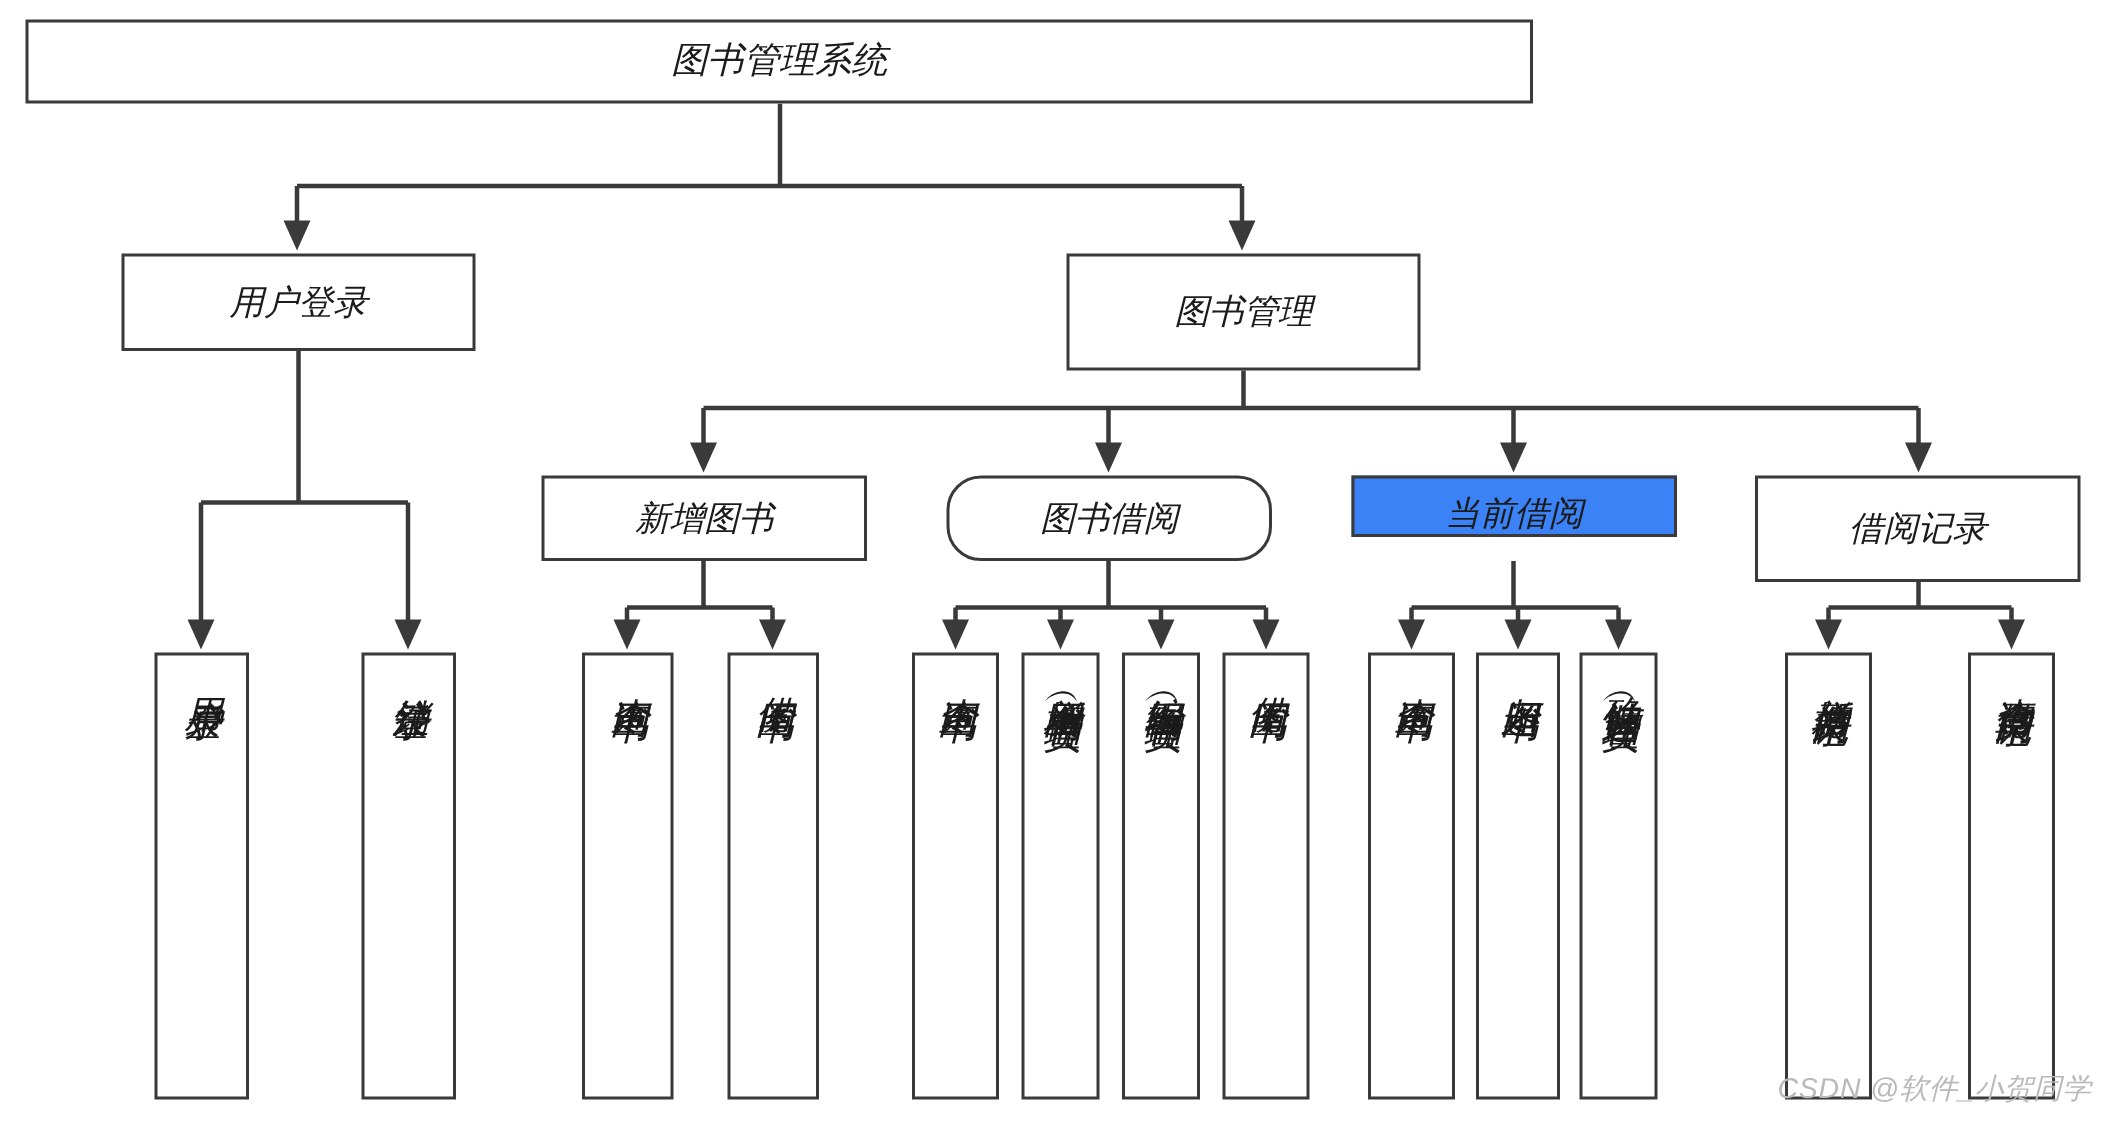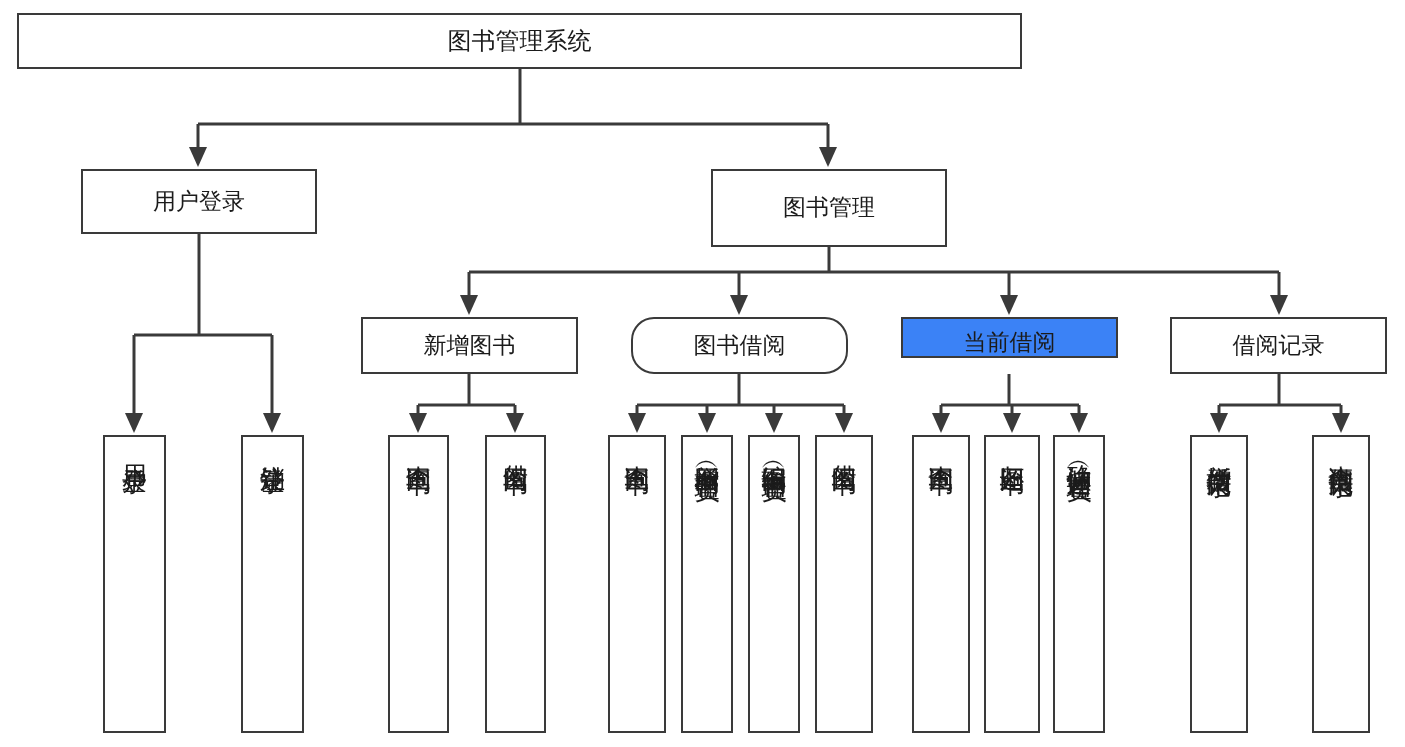--- a/index.html
+++ b/index.html
@@ -9,20 +9,21 @@
   }
   body {
     font-family: "Liberation Sans", "DejaVu Sans", sans-serif;
   }
   #canvas {
     position: relative;
     width: 1405px;
     height: 747px;
     background: #ffffff;
     overflow: hidden;
+    font-style: italic;
   }
   svg.wires {
     position: absolute;
     left: 0;
     top: 0;
     width: 1405px;
     height: 747px;
     pointer-events: none;
   }
   .node {
@@ -140,21 +141,21 @@
       </div>
       <div class="node horizontal" style="left: 361px; top: 317px; width: 217px; height: 57px; border-color: rgb(58, 58, 58); background: rgb(255, 255, 255); color: rgb(27, 27, 27);">
         <span class="node-label">新增图书</span>
       </div>
       <div class="node horizontal" style="left: 631px; top: 317px; width: 217px; height: 57px; border-color: rgb(58, 58, 58); background: rgb(255, 255, 255); color: rgb(27, 27, 27); border-radius: 23px;">
         <span class="node-label">图书借阅</span>
       </div>
       <div class="node horizontal" style="left: 901px; top: 317px; width: 217px; height: 41px; border-color: rgb(58, 58, 58); background: #3b82f6; color: rgb(27, 27, 27); align-items: flex-end;">
         <span class="node-label">当前借阅</span>
       </div>
-      <div class="node horizontal" style="left: 1170px; top: 317px; width: 217px; height: 57px; border-color: rgb(58, 58, 58); background: rgb(255, 255, 255); color: rgb(27, 27, 27);">
+      <div class="node horizontal" style="left: 1170px; top: 317px; width: 217px; height: 71px; border-color: rgb(58, 58, 58); background: rgb(255, 255, 255); color: rgb(27, 27, 27);">
         <span class="node-label">借阅记录</span>
       </div>
       <div class="node vertical" style="left: 103px; top: 435px; width: 63px; height: 298px; border-color: rgb(58, 58, 58); background: rgb(255, 255, 255); color: rgb(27, 27, 27);">
         <span class="node-label">用户登录</span>
       </div>
       <div class="node vertical" style="left: 241px; top: 435px; width: 63px; height: 298px; border-color: rgb(58, 58, 58); background: rgb(255, 255, 255); color: rgb(27, 27, 27);">
         <span class="node-label">注销登录</span>
       </div>
       <div class="node vertical" style="left: 388px; top: 435px; width: 61px; height: 298px; border-color: rgb(58, 58, 58); background: rgb(255, 255, 255); color: rgb(27, 27, 27);">
         <span class="node-label">查询图书</span>
@@ -184,14 +185,15 @@
         <span class="node-label">确认归还（管理员）</span>
       </div>
       <div class="node vertical" style="left: 1190px; top: 435px; width: 58px; height: 298px; border-color: rgb(58, 58, 58); background: rgb(255, 255, 255); color: rgb(27, 27, 27);">
         <span class="node-label">新增借阅记录</span>
       </div>
       <div class="node vertical" style="left: 1312px; top: 435px; width: 58px; height: 298px; border-color: rgb(58, 58, 58); background: rgb(255, 255, 255); color: rgb(27, 27, 27);">
         <span class="node-label">查询借阅记录</span>
       </div>
     </div>
 
+  <div class="watermark">CSDN @软件_小贺同学</div>
 
 </div>
 
 </body></html>

